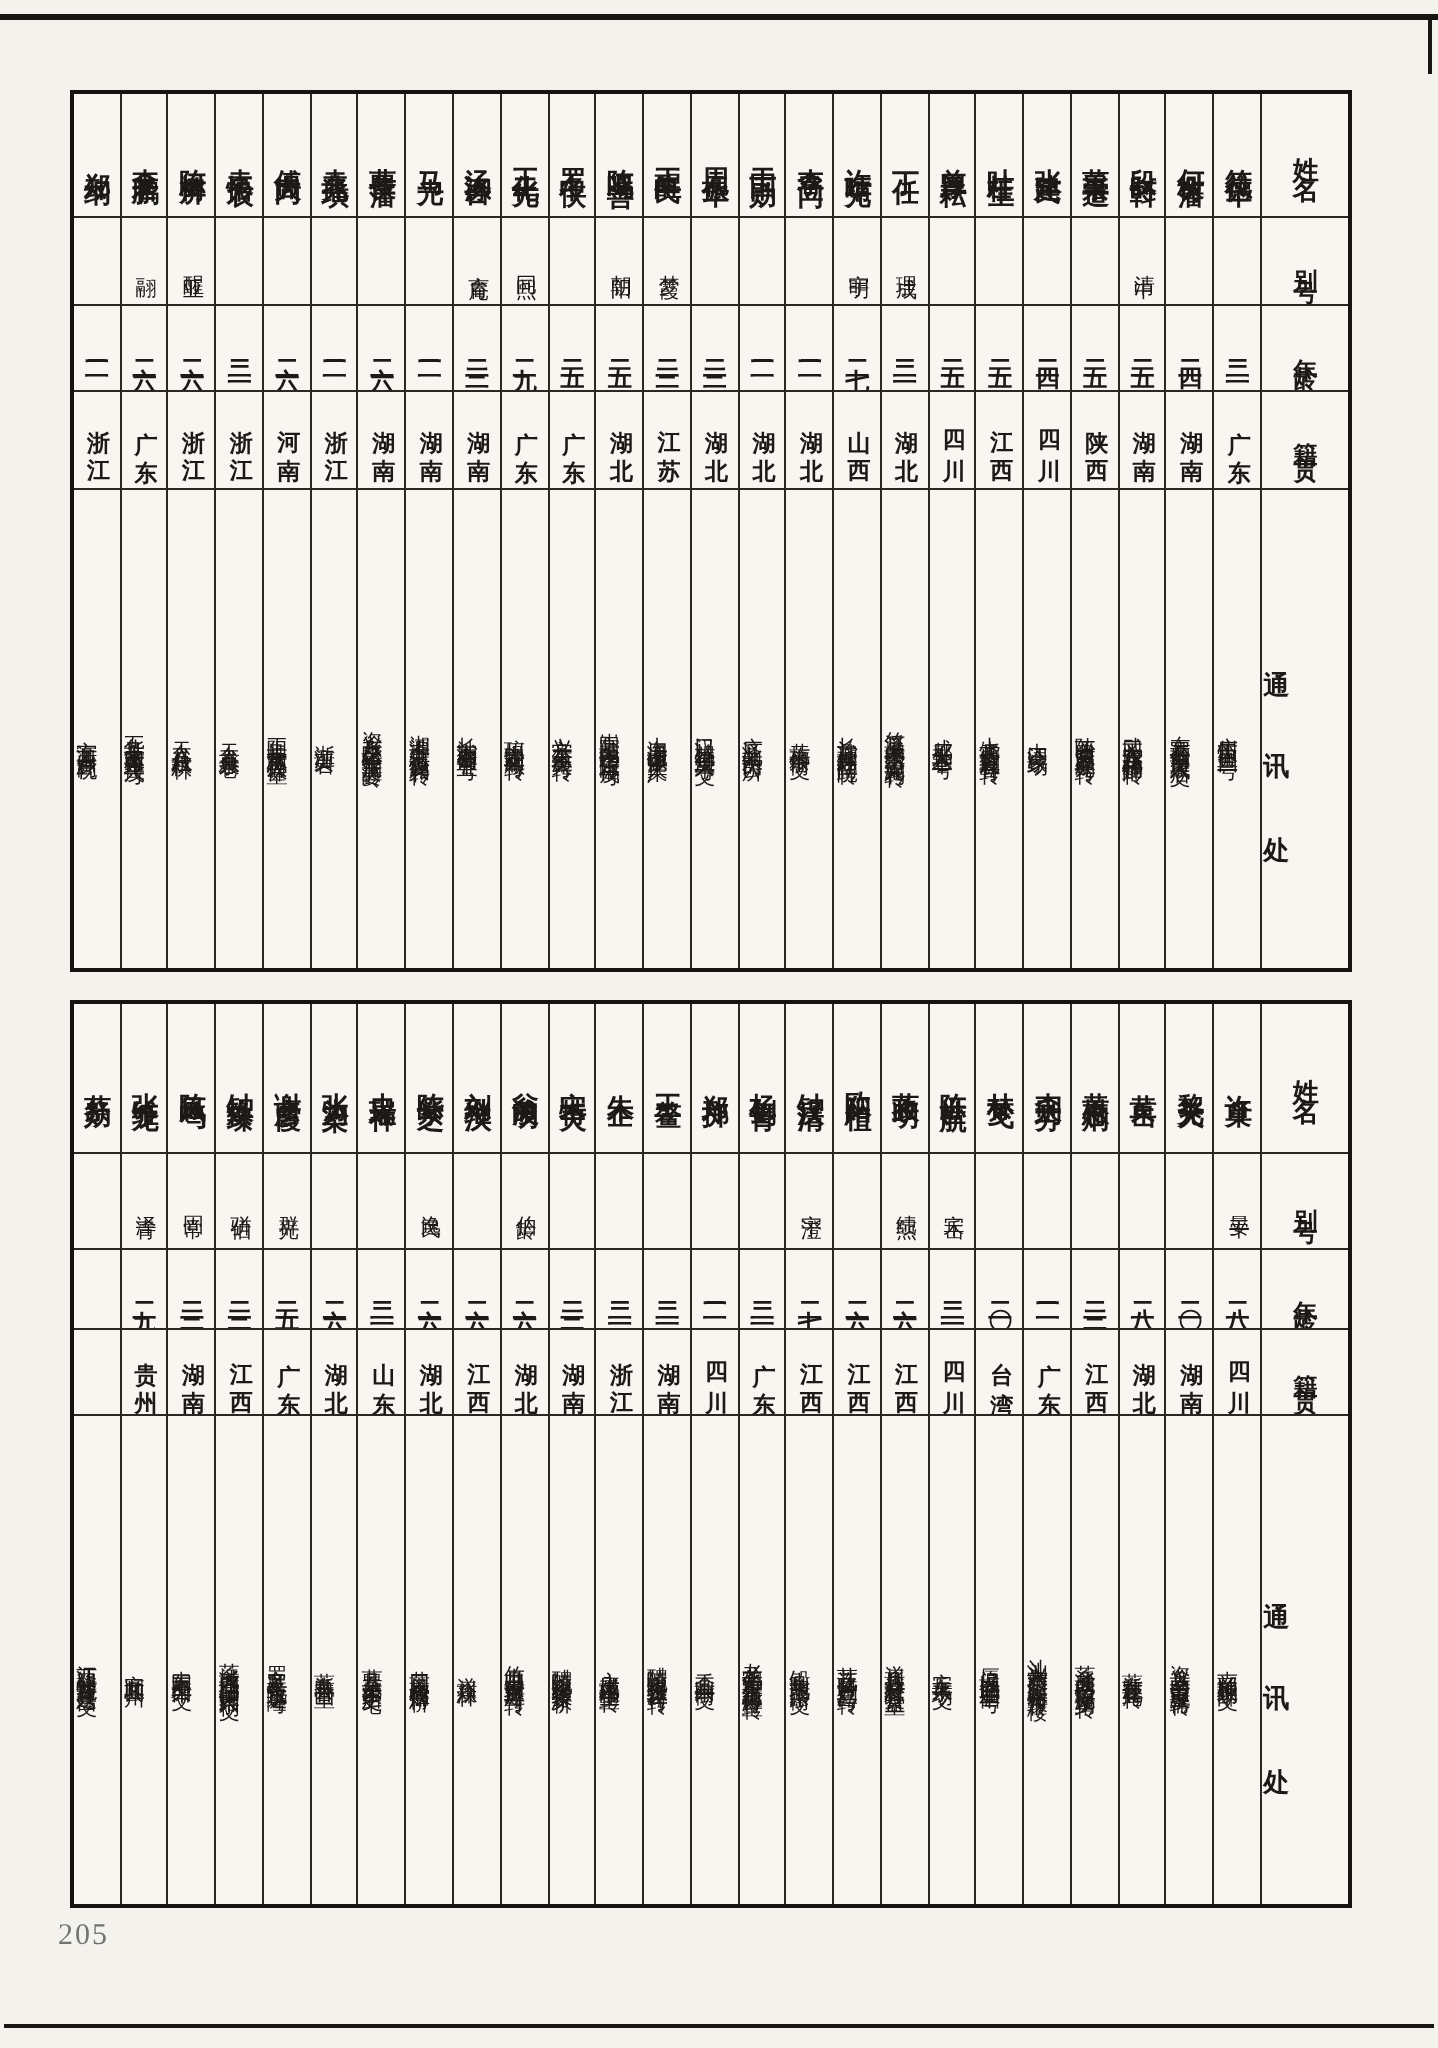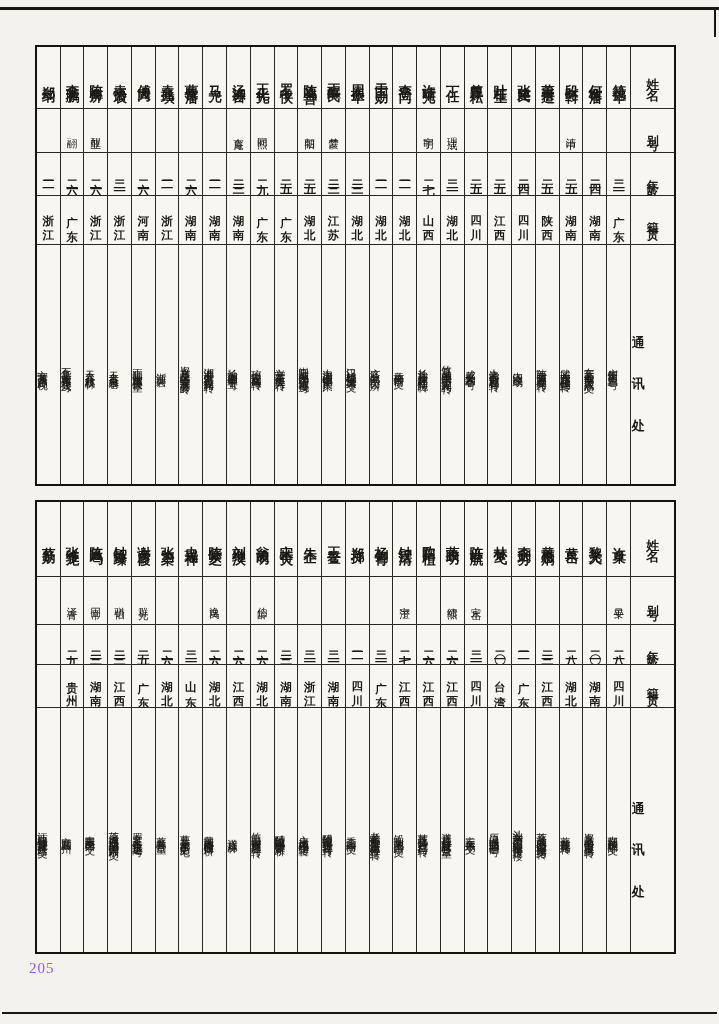--- a/index.html
+++ b/index.html
@@ -50,21 +50,21 @@
 
   .hdr{font-weight:bold;}
   .hdr-name{font-size:13px;letter-spacing:10px;}
   .hdr-alias{font-size:12px;letter-spacing:6px;}
   .hdr-age{font-size:12px;letter-spacing:5px;}
   .hdr-origin{font-size:12px;letter-spacing:8px;}
   .hdr-addr{font-size:13px;letter-spacing:42px;padding-top:40px;}
 
   #page-number{
     position:absolute;left:29px;top:960px;
-    font-size:15px;letter-spacing:1px;color:#8b5cf6;
+    font-size:15px;letter-spacing:1px;color:#737373;
   }
 </style>
 </head>
 <body>
 
 <div class="scan-line" id="top-edge"></div>
 <div class="scan-line" id="bottom-edge"></div>
 <div class="scan-line" id="right-edge"></div>
 
 <div class="registry-table" id="table-top">

